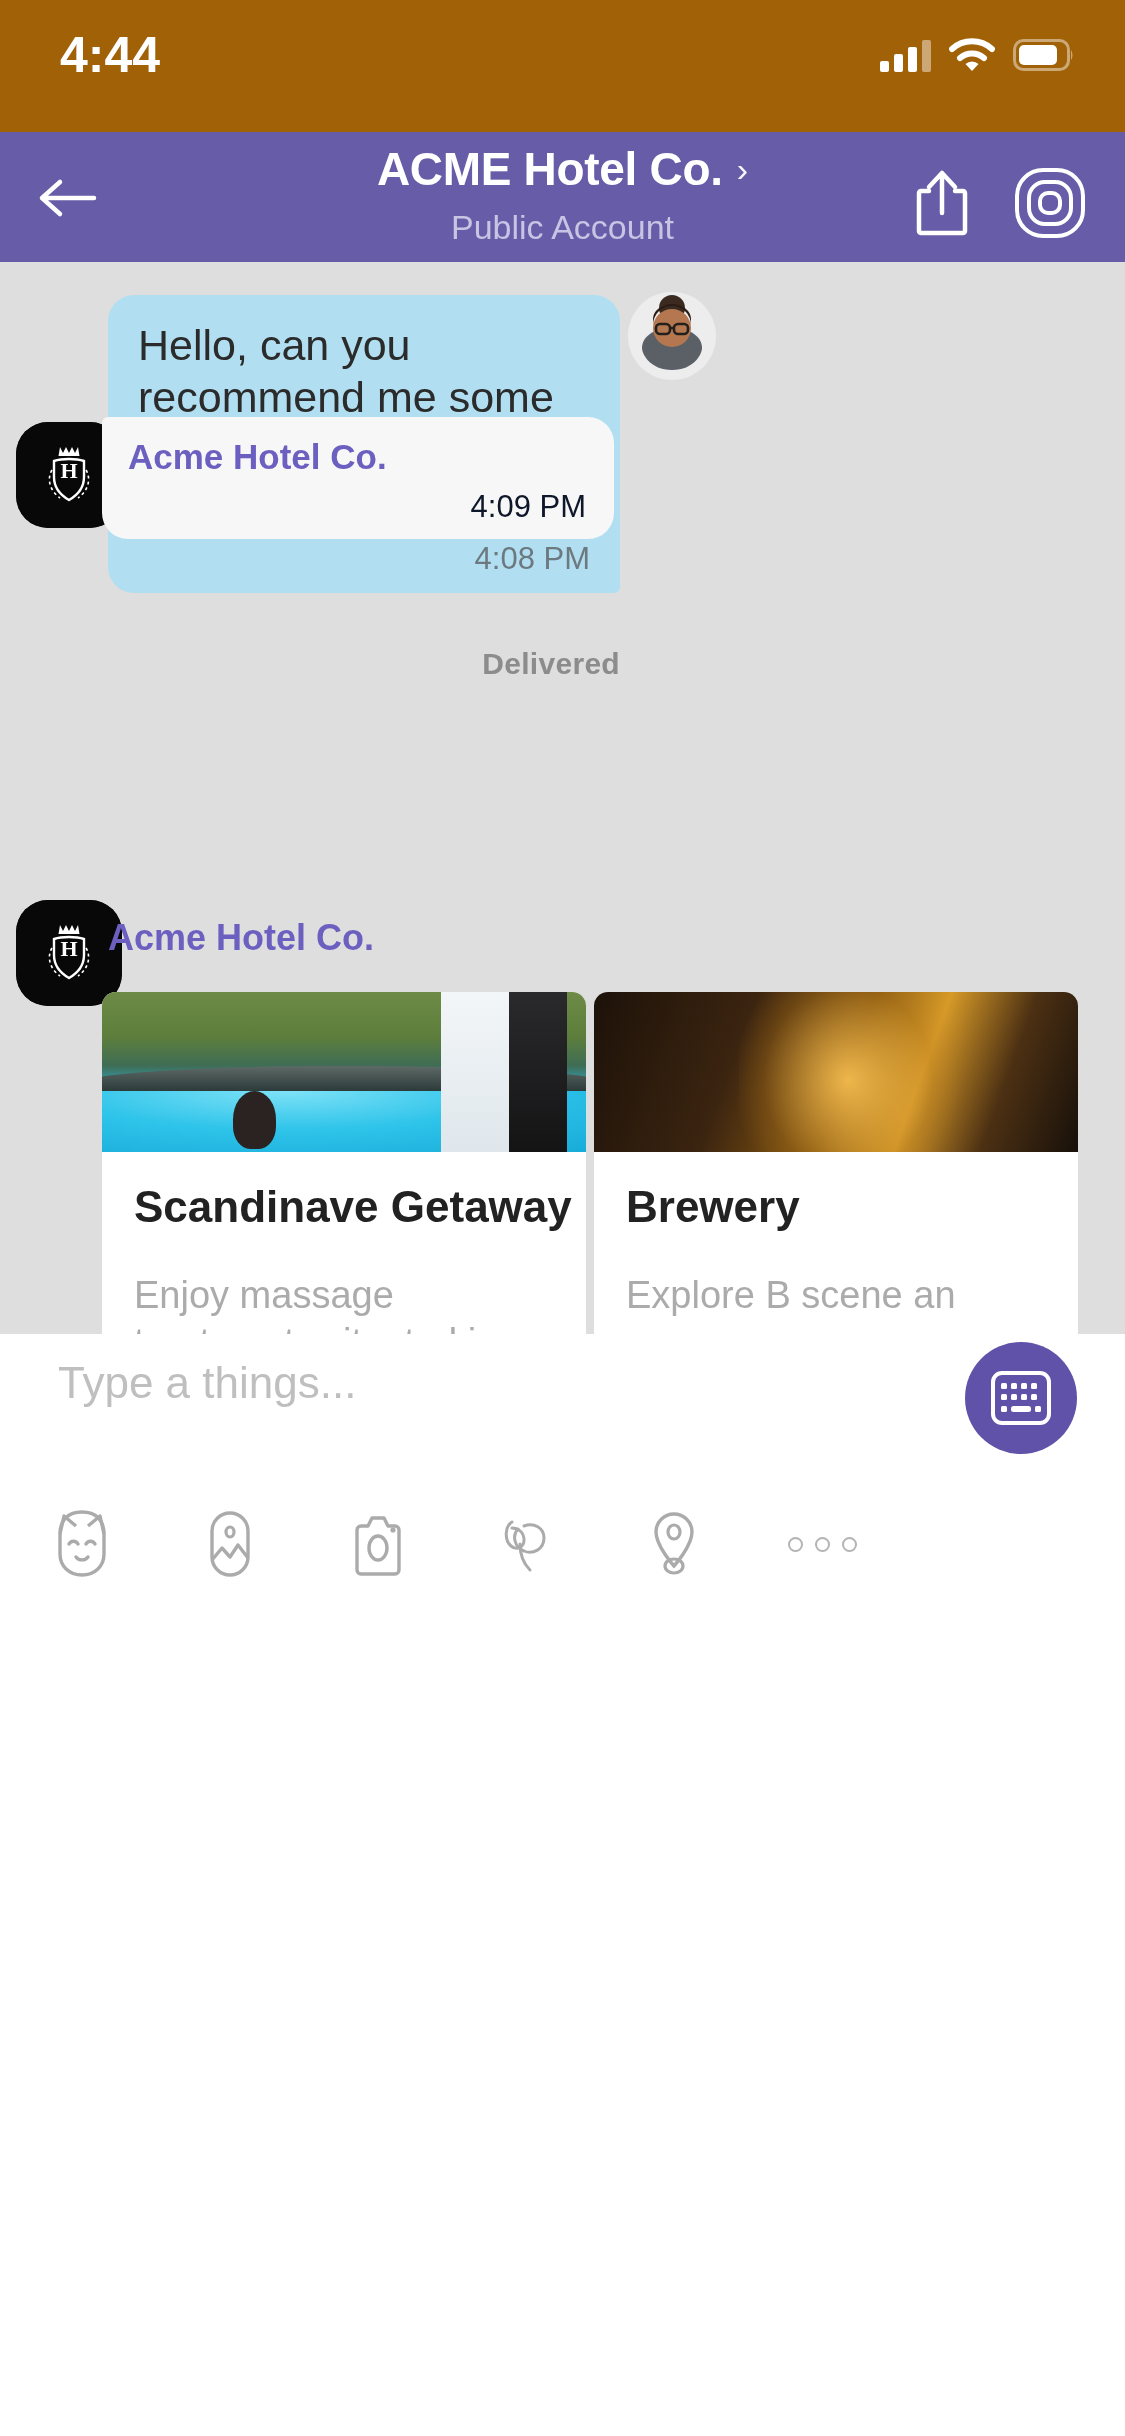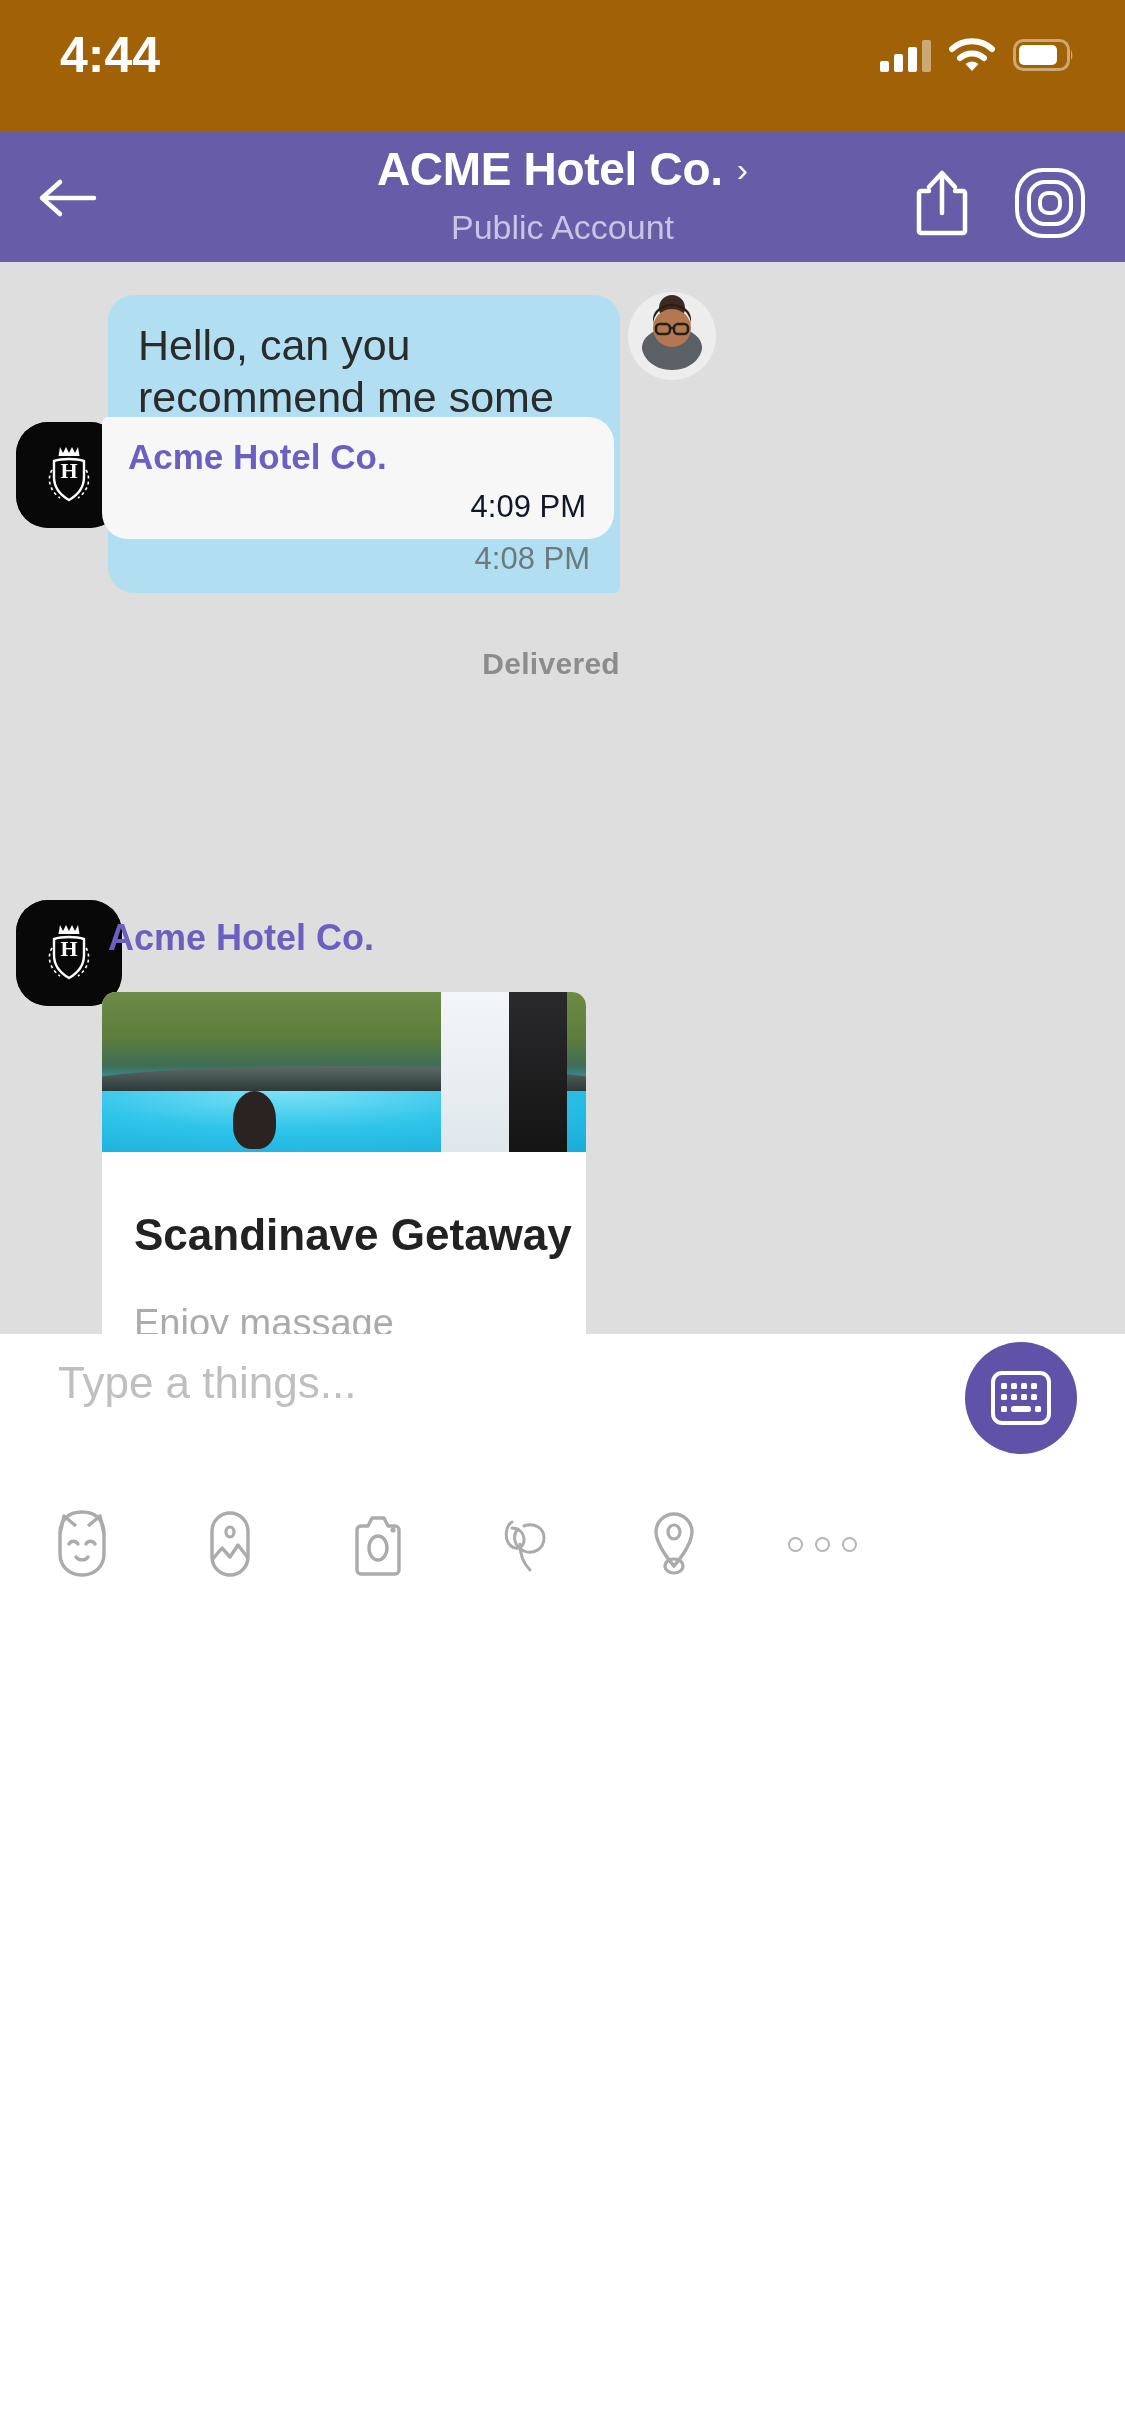--- a/index.html
+++ b/index.html
@@ -154,21 +154,21 @@
   .img-beer {
     background: linear-gradient(110deg,#1d1209 0%, #3b2410 30%, #8a5a10 52%, #d79a28 66%, #4c3013 82%, #17100a 100%);
   }
   .img-beer .glow {
     position:absolute; left:30%; top:-20%; width:45%; height:150%;
     background: radial-gradient(ellipse at center, rgba(255,198,86,.85) 0%, rgba(180,120,30,.25) 55%, rgba(0,0,0,0) 75%);
   }
 
   .card-body { padding: 0 32px; }
   .card-title {
-    margin-top: 58px; font-size: 44px; font-weight: 700; color: #222222;
+    margin-top: 30px; font-size: 44px; font-weight: 700; color: #222222;
     white-space: nowrap;
   }
   .card-desc {
     margin-top: 40px; font-size: 38px; line-height: 1.24; color: #ABABAB;
     font-weight: 400;
   }
   .card.c2 .card-btn, .card.c2 .card-title, .card.c2 .card-desc { }
 
   
   .composer {
@@ -310,20 +310,30 @@
           <div class="post"></div>
           <div class="person"></div>
         </div>
         <div class="card-body">
           <div class="card-title">Scandinave Getaway</div>
           <div class="card-desc">Enjoy massage treatments situated in a serene natural fores…</div>
 
         </div>
       </div>
 
+      <div class="card c2">
+        <div class="card-img img-beer">
+          <div class="glow"></div>
+        </div>
+        <div class="card-body">
+          <div class="card-title">Brewery</div>
+          <div class="card-desc">Explore B scene an</div>
+
+        </div>
+      </div>
 
     </div>
 
   </div>
 
   <div class="composer">
     <div class="composer-input">Type a things...</div>
 
     <div class="kb-btn">
       <svg width="62" height="56" viewBox="0 0 62 56">

